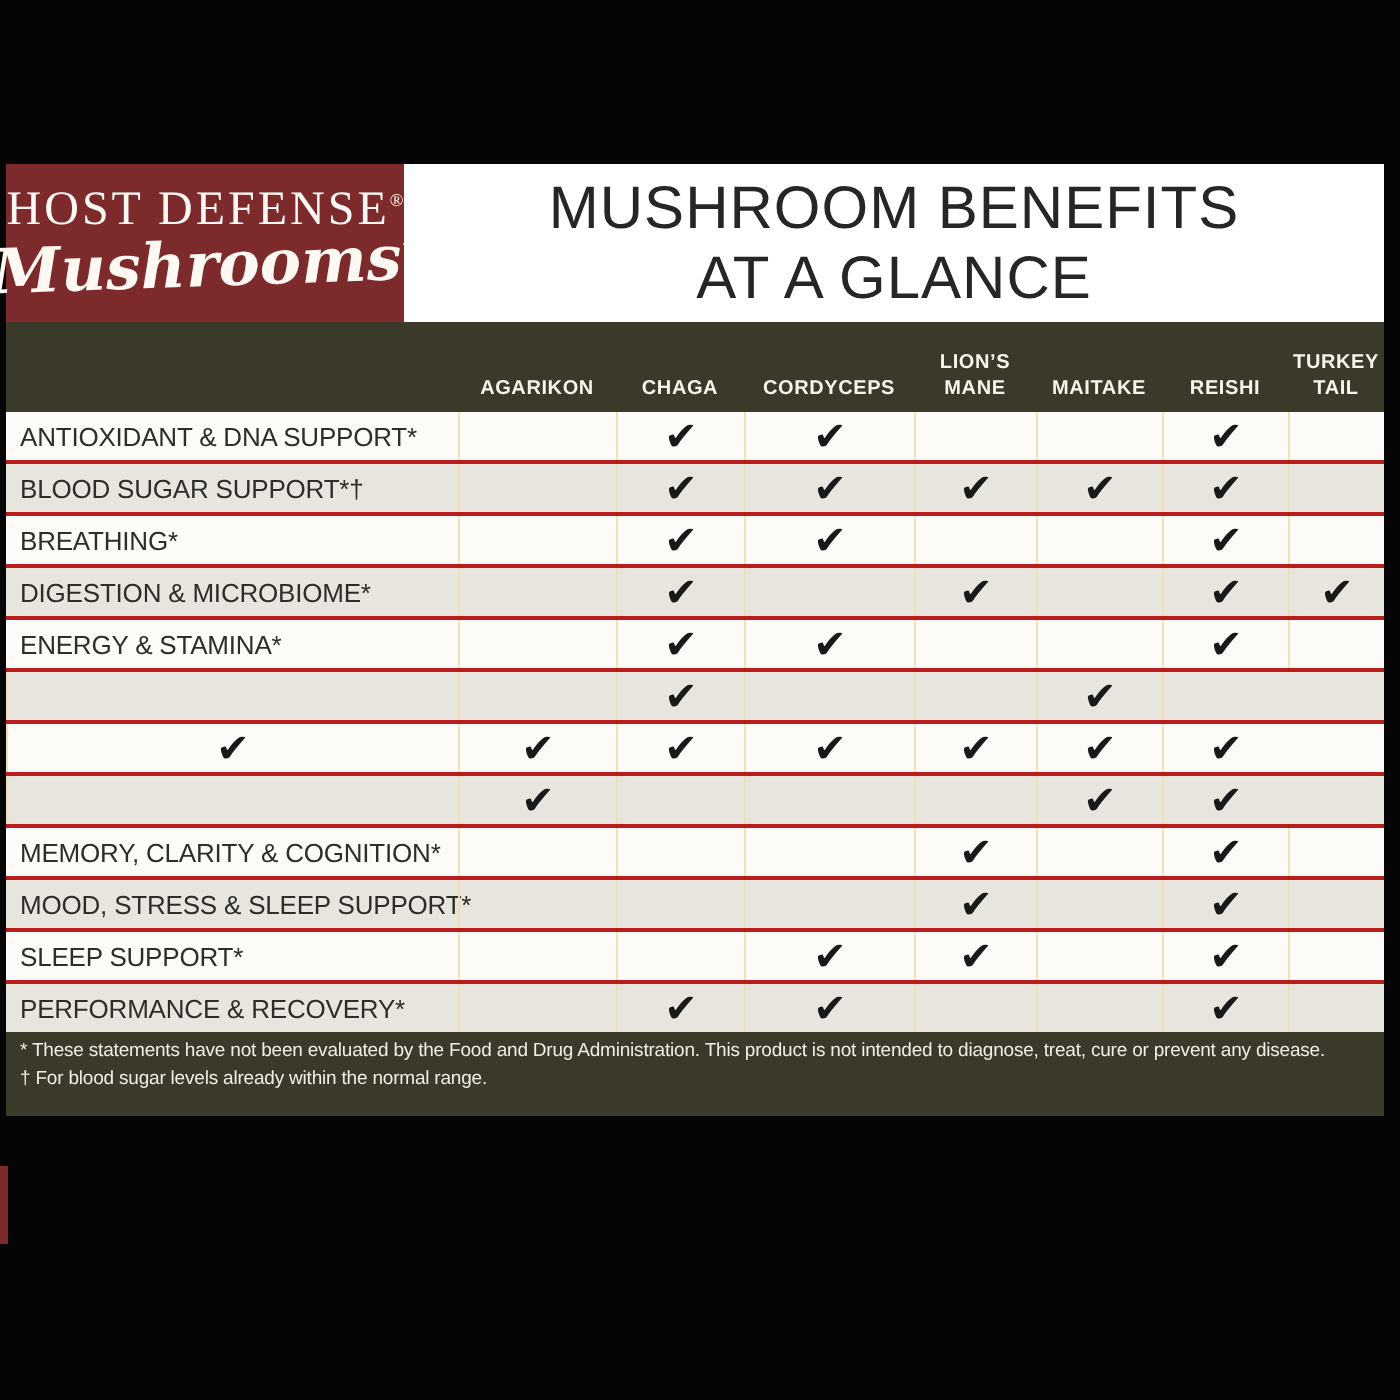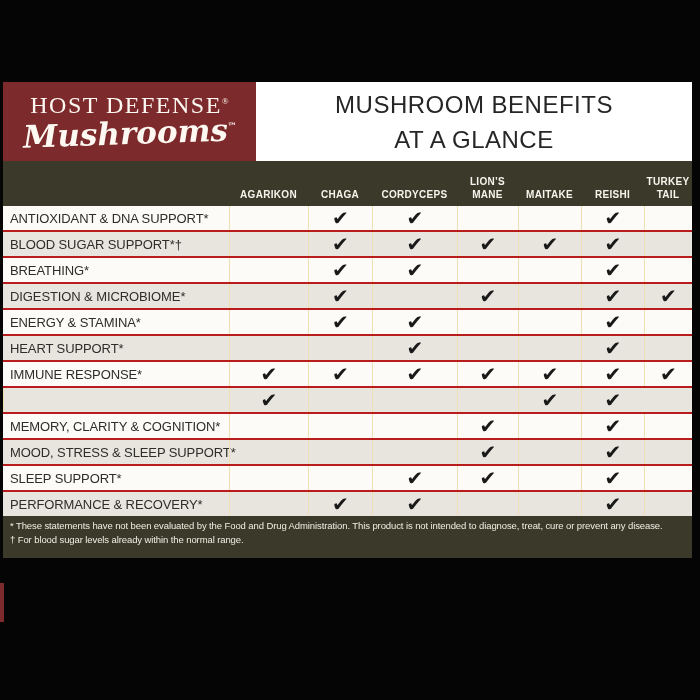--- a/index.html
+++ b/index.html
@@ -6,36 +6,36 @@
   body{
     width:700px;height:700px;position:relative;overflow:hidden;
     background:#050505;
     font-family:"Liberation Sans",sans-serif;
   }
   .content{position:absolute;left:3px;top:82px;width:689px;}
 
   
   .logo-band{display:flex;height:79px;}
   .logo-box{
-    width:253px;background:#7d2a2c;
+    width:199px;background:#7d2a2c;
     display:flex;flex-direction:column;align-items:center;justify-content:center;
     color:#fdf9f2;
   }
   .brand-serif{font-family:"Liberation Serif",serif;font-size:24px;letter-spacing:1.5px;white-space:nowrap;}
   .brand-script{
     font-family:"DejaVu Serif",serif;font-style:italic;font-weight:bold;
     font-size:31px;margin-top:-4px;white-space:nowrap;transform:rotate(-2deg);
   }
   .mark{font-size:9px;vertical-align:super;letter-spacing:0;}
   .title-box{
     flex:1;background:#ffffff;
     display:flex;flex-direction:column;align-items:center;justify-content:center;
     color:#262626;
   }
-  .title-line{font-size:24px;line-height:35px;letter-spacing:0.5px;font-weight:500;white-space:nowrap;}
+  .title-line{font-size:30px;line-height:35px;letter-spacing:0.5px;font-weight:500;white-space:nowrap;}
 
   
   .grid-row{display:grid;grid-template-columns:226px 79px 64px 85px 61px 63px 63px 1fr;}
 
   
   .col-header{
     background:#3b392a;height:45px;box-sizing:border-box;
     align-items:end;padding-bottom:5px;
   }
   .colhead{
@@ -175,35 +175,33 @@
           <span class="checkmark">✔</span>
         </div>
         <div class="tcell"></div>
         <div class="tcell"></div>
         <div class="tcell">
           <span class="checkmark">✔</span>
         </div>
         <div class="tcell"></div>
       </div>
       <div class="trow grid-row gray">
-        <div class="tlabel">HEART SUPPORT*</div>
-        <div class="tcell"></div>
-        <div class="tcell"></div>
-        <div class="tcell">
-          <span class="checkmark">✔</span>
-        </div>
-        <div class="tcell"></div>
-        <div class="tcell"></div>
-        <div class="tcell">
-          <span class="checkmark">✔</span>
-        </div>
-        <div class="tcell"></div>
-      </div>
-      <div class="trow grid-row white">
-        <div class="tlabel">IMMUNE RESPONSE*</div>
+        <div class="tcell"></div>
+        <div class="tcell"></div>
+        <div class="tcell">
+          <span class="checkmark">✔</span>
+        </div>
+        <div class="tcell"></div>
+        <div class="tcell"></div>
+        <div class="tcell">
+          <span class="checkmark">✔</span>
+        </div>
+        <div class="tcell"></div>
+      </div>
+      <div class="trow grid-row white">
         <div class="tcell">
           <span class="checkmark">✔</span>
         </div>
         <div class="tcell">
           <span class="checkmark">✔</span>
         </div>
         <div class="tcell">
           <span class="checkmark">✔</span>
         </div>
         <div class="tcell">

